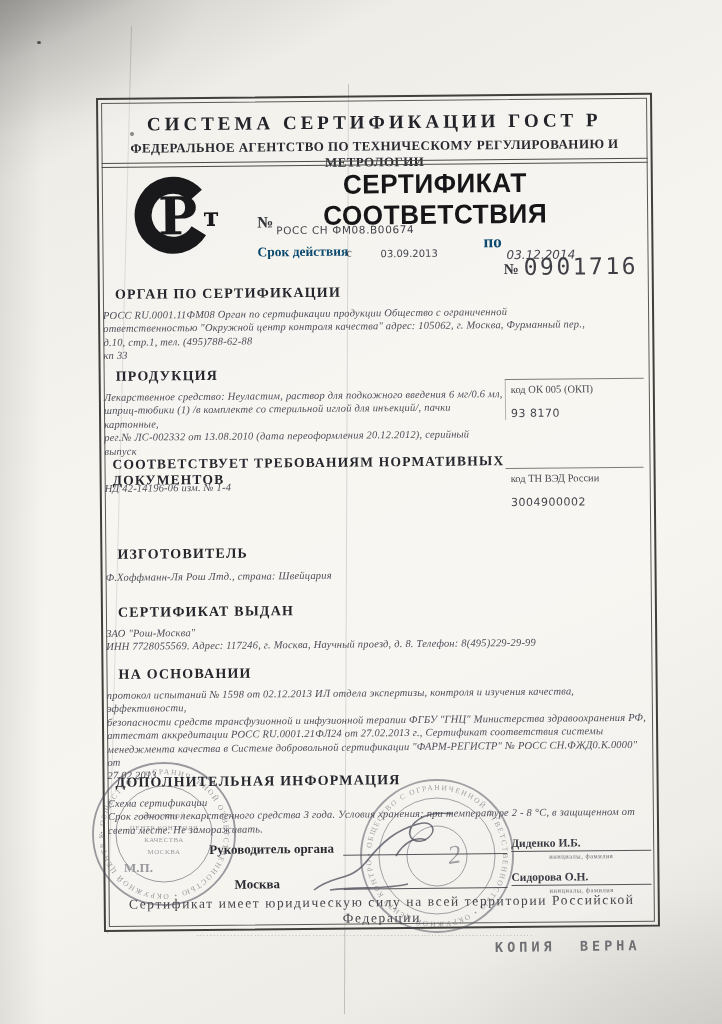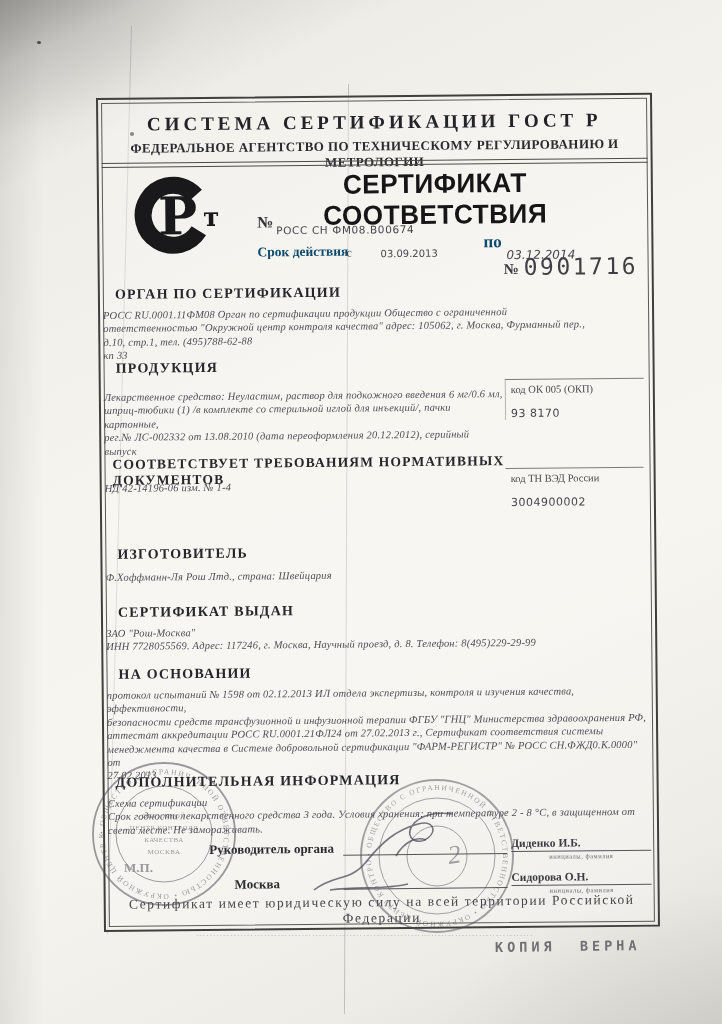--- a/index.html
+++ b/index.html
@@ -114,21 +114,21 @@
     <div class="abs blank-no">0901716</div>
 
     <div class="abs sec-h" style="left:15px;top:187px;">ОРГАН ПО СЕРТИФИКАЦИИ</div>
     <div class="abs body-it" style="left:3px;top:209px;width:540px;">
       <div>РОСС RU.0001.11ФМ08 Орган по сертификации продукции Общество с ограниченной</div>
       <div>ответственностью "Окружной центр контроля качества" адрес: 105062, г. Москва, Фурманный пер.,</div>
       <div>д.10, стр.1, тел. (495)788-62-88</div>
       <div>кп 33</div>
     </div>
 
-    <div class="abs sec-h" style="left:15px;top:261px;">ПРОДУКЦИЯ</div>
+    <div class="abs sec-h" style="left:15px;top:269px;">ПРОДУКЦИЯ</div>
     <div class="abs body-it" style="left:3px;top:291px;width:400px;">
       <div>Лекарственное средство: Неуластим, раствор для подкожного введения 6 мг/0.6 мл,</div>
       <div>шприц-тюбики (1) /в комплекте со стерильной иглой для инъекций/, пачки картонные,</div>
       <div>рег.№ ЛС-002332 от 13.08.2010 (дата переоформления 20.12.2012),  серийный выпуск</div>
     </div>
     <div class="abs code-box code-rule" style="left:404px;top:283px;border-left:1px solid #b5b4ae;padding-left:5px;">
       <div class="code-lbl">код ОК 005 (ОКП)</div>
       <div class="code-val">93 8170</div>
     </div>
 

